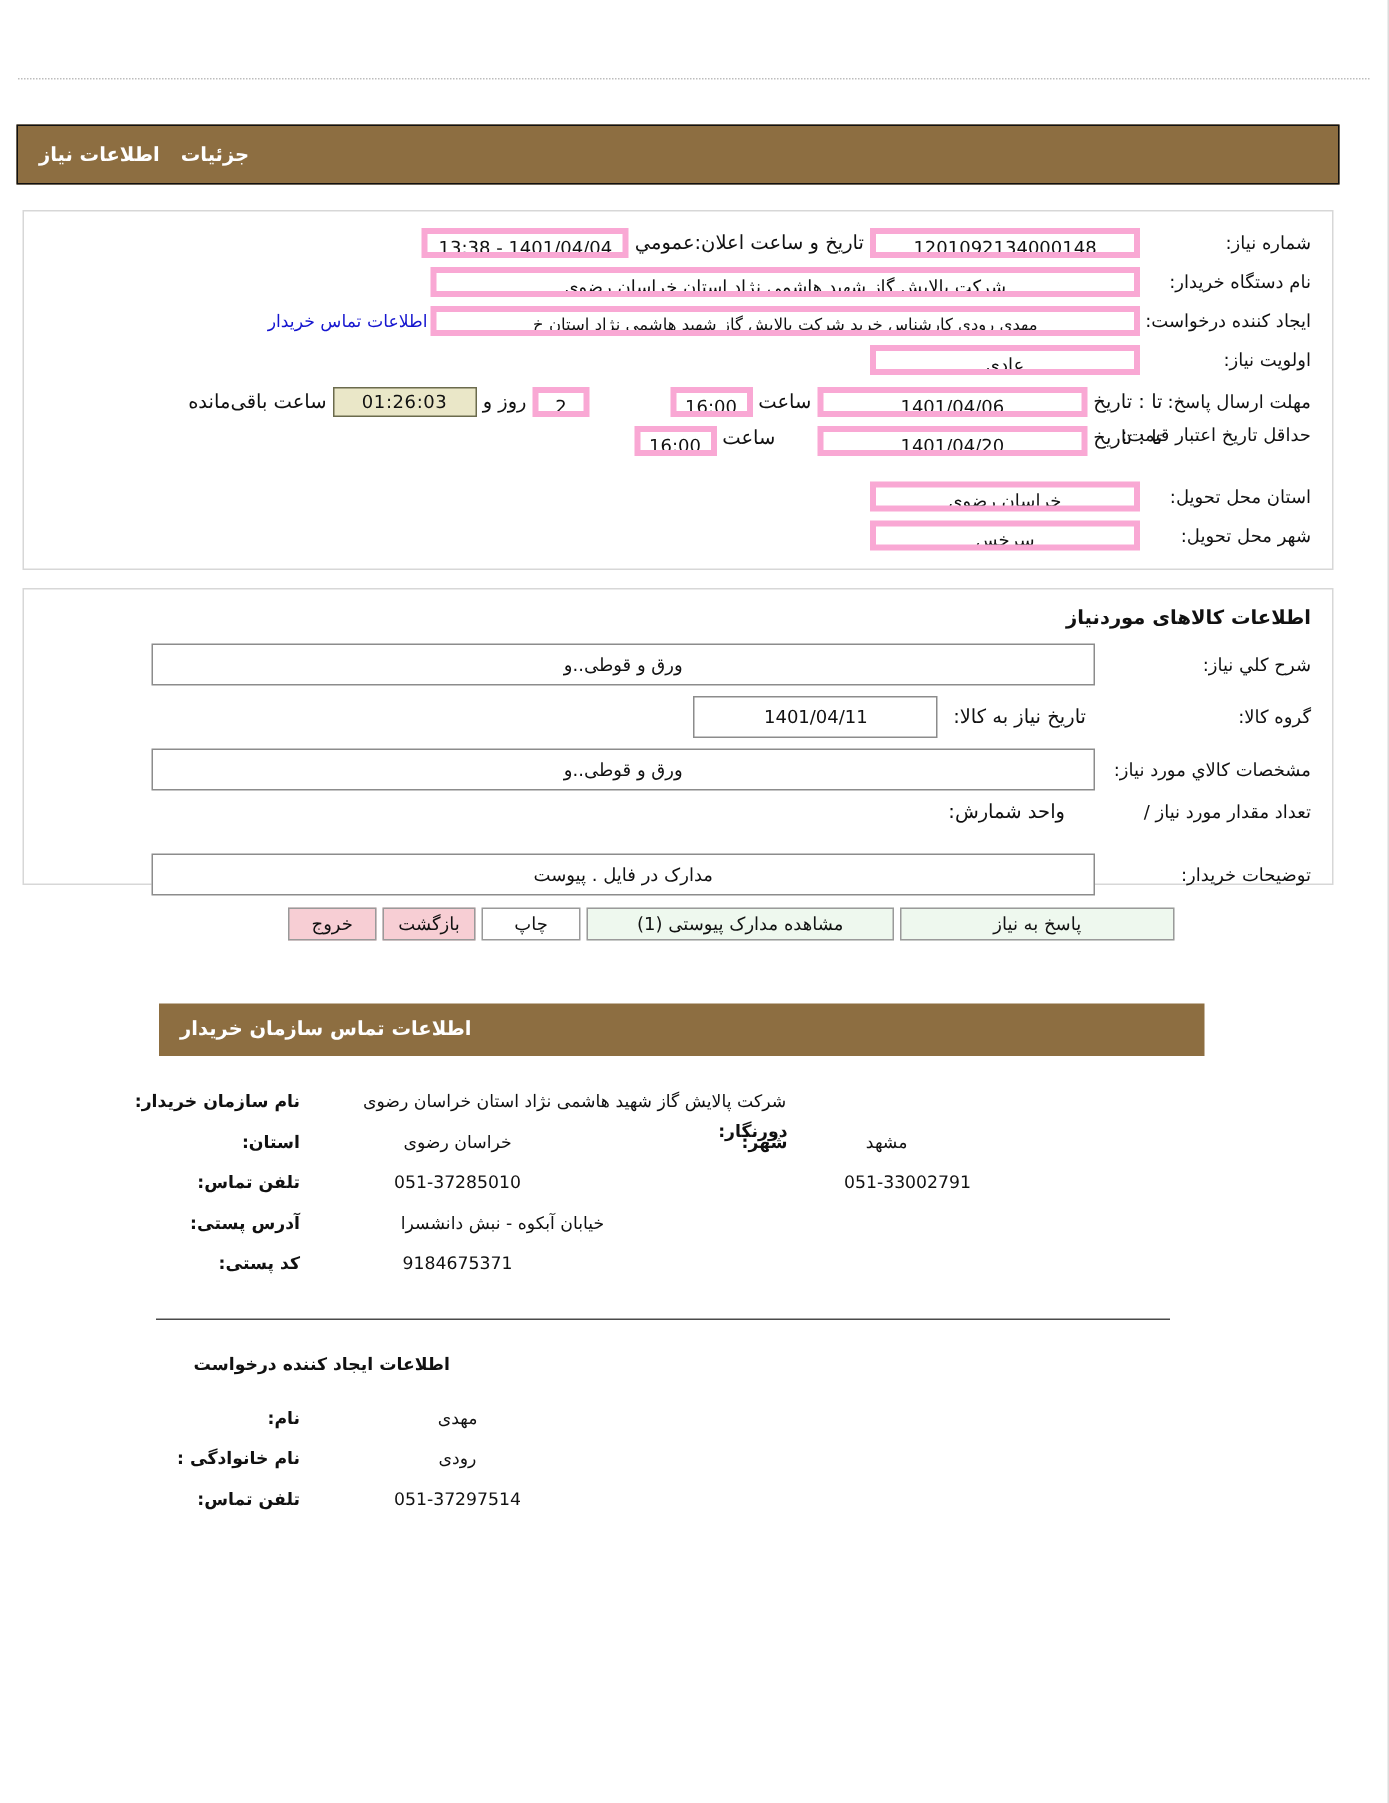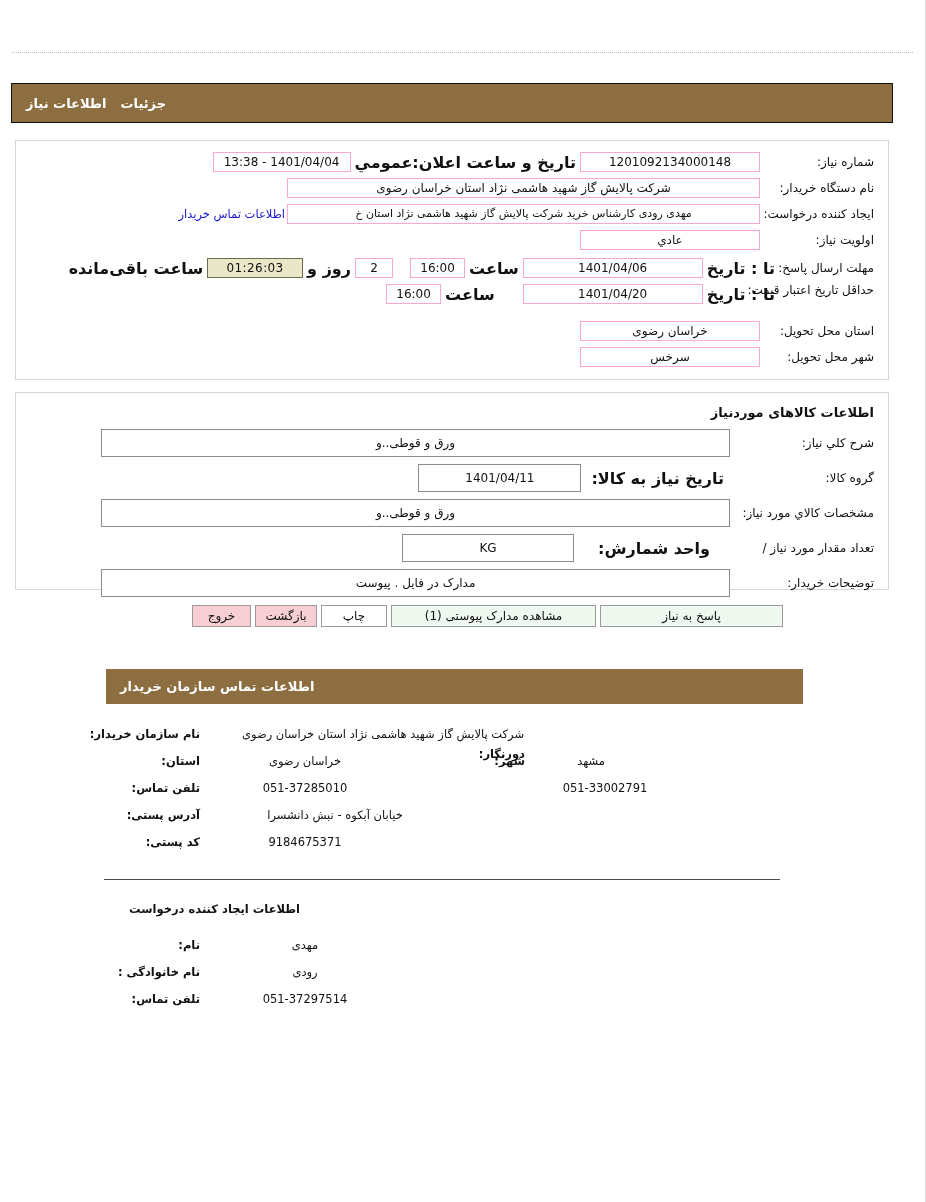--- a/index.html
+++ b/index.html
@@ -80,34 +80,34 @@
     align-items: center;
     white-space: nowrap;
   }
   .lbl {
     font-size: 12px;
     color: #111;
     text-align: right;
     line-height: 1.25;
   }
   .box {
-    border: 1px solid #f9a8d4;
+    border: 4px solid #f9a8d4;
     background: #ffffff;
     box-sizing: border-box;
     height: 20px;
     line-height: 18px;
     font-size: 12px;
     padding: 0 5px;
     text-align: center;
     overflow: hidden;
     color: #111;
   }
   .box.tall { height: 28px; line-height: 26px; }
   .box.gray-b { border: 1px solid #8c8c8c; }
-  .inline-text { font-size: 16px; color:#111; padding: 0 4px; font-weight: bold; }
+  .inline-text { font-size: 13px; color:#111; padding: 0 4px; }
   .link {
     color: #1515cf;
     font-size: 11.5px;
     text-decoration: none;
     cursor: pointer;
   }
   .timer {
     background: #eae7c8;
     border: 1px solid #6b6b4d;
     color: #111;
@@ -279,21 +279,20 @@
     </div>
 
     <div class="row" style="top:106px; right:14px;">
       <span class="lbl" style="width:140px;">مشخصات کالاي مورد نیاز:</span>
       <span class="box gray-b tall" style="width:629px; margin-right:4px;">ورق و قوطی..و</span>
     </div>
 
     <div class="row" style="top:141px; right:14px;">
       <span class="lbl" style="width:140px;">تعداد مقدار مورد نیاز /</span>
       <span class="inline-text" style="padding:0 24px;">واحد شمارش:</span>
-      <span class="box gray-b tall" style="width:172px;">KG</span>
     </div>
 
     <div class="row" style="top:176px; right:14px;">
       <span class="lbl" style="width:140px;">توضیحات خریدار:</span>
       <span class="box gray-b tall" style="width:629px; margin-right:4px;">مدارک در فایل . پیوست</span>
     </div>
 
   </div>
 
   <div id="button-row">

